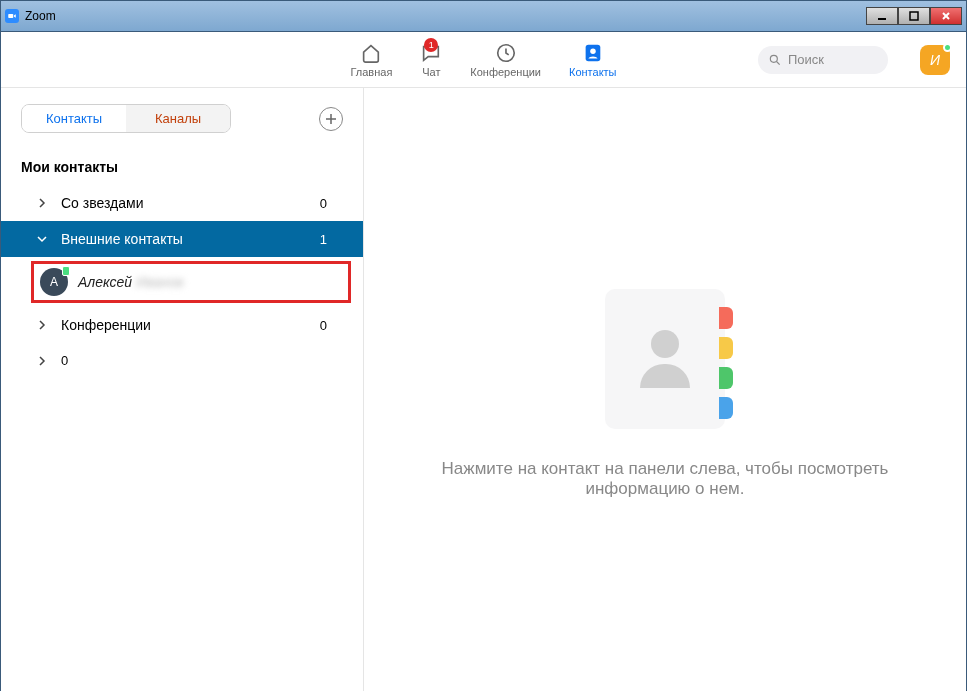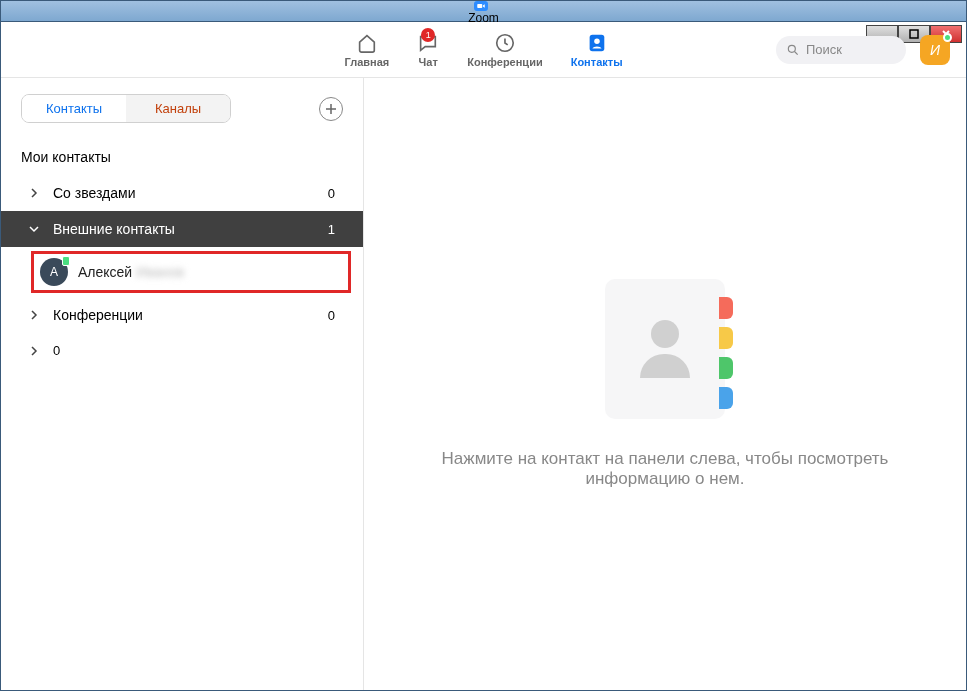--- a/index.html
+++ b/index.html
@@ -1,65 +1,65 @@
 <!DOCTYPE html>
 <html><head>
 <meta charset="utf-8">
 <style>
 * { box-sizing: border-box; margin: 0; padding: 0; font-family: -apple-system, BlinkMacSystemFont, "Segoe UI", Arial, sans-serif; }
 body { width: 967px; height: 691px; background: #fff; overflow: hidden; }
 
 
-.titlebar { height: 22px; background: linear-gradient(#a0c0e0, #7ea8d0); border: 1px solid #3a5a7a; display: flex; align-items: center; padding: 0 4px; flex-direction: column; }
+.titlebar { height: 32px; background: linear-gradient(#a0c0e0, #7ea8d0); border: 1px solid #3a5a7a; display: flex; align-items: center; padding: 0 4px; }
 .titlebar-icon { width: 14px; height: 14px; background: #2d8cff; border-radius: 3px; display: flex; align-items: center; justify-content: center; margin-right: 6px; }
 .titlebar-icon svg { width: 10px; height: 10px; }
 .titlebar-title { font-size: 12px; color: #000; }
 .win-controls { margin-left: auto; display: flex; }
 .win-btn { width: 32px; height: 18px; border: 1px solid #444; display: flex; align-items: center; justify-content: center; font-size: 11px; color: #000; }
 .win-min { background: linear-gradient(#e0e0e0,#b0b0b0); }
 .win-max { background: linear-gradient(#e0e0e0,#b0b0b0); }
 .win-close { background: linear-gradient(#f07070,#d03030); color: #fff; font-weight: bold; }
 
 .app { height: 669px; border: 1px solid #3a5a7a; border-top: none; background: #fff; display: flex; flex-direction: column; }
 
 
 .topbar { height: 56px; border-bottom: 1px solid #e5e5e5; display: flex; align-items: center; padding: 0 16px; }
 .nav-tabs { display: flex; gap: 28px; margin-left: auto; margin-right: auto; position: absolute; left: 50%; transform: translateX(-50%); }
 .nav-tab { display: flex; flex-direction: column; align-items: center; gap: 2px; cursor: pointer; color: #666; position: relative; }
 .nav-tab.active { color: #0e72ed; }
 .nav-tab-icon { width: 22px; height: 22px; display: flex; align-items: center; justify-content: center; }
-.nav-tab-label { font-size: 11px; font-weight: bold; }
+.nav-tab-label { font-size: 11px; }
 .badge { position: absolute; top: -4px; right: 4px; background: #e02828; color: #fff; border-radius: 8px; min-width: 14px; height: 14px; font-size: 9px; display: flex; align-items: center; justify-content: center; padding: 0 3px; }
-.topbar-right { margin-left: auto; display: flex; align-items: center; gap: 14px; }
+.topbar-right { margin-left: auto; display: flex; align-items: center; gap: 32px; }
 .search-box { width: 130px; height: 28px; background: #f1f1f4; border-radius: 14px; display: flex; align-items: center; padding: 0 10px; gap: 6px; color: #888; font-size: 13px; }
 .avatar-btn { width: 30px; height: 30px; border-radius: 8px; background: #f5a623; color: #fff; display: flex; align-items: center; justify-content: center; font-size: 14px; font-style: italic; position: relative; }
 .avatar-status { position: absolute; top: -2px; right: -2px; width: 9px; height: 9px; background: #4ade80; border-radius: 50%; border: 2px solid #fff; }
 
 
 .main { flex: 1; display: flex; }
 .sidebar { width: 363px; border-right: 1px solid #e5e5e5; display: flex; flex-direction: column; }
 .subtabs-row { display: flex; align-items: center; padding: 16px 20px 12px; gap: 10px; }
 .subtabs { display: flex; border: 1px solid #d0d0d0; border-radius: 8px; overflow: hidden; width: 210px; }
 .subtab { flex: 1; text-align: center; padding: 6px 0; font-size: 13px; color: #c2410c; cursor: pointer; }
 .subtab.active { color: #0e72ed; font-weight: 500; background: #fff; }
 .subtab:not(.active) { background: #f3f3f3; }
 .add-btn { margin-left: auto; width: 24px; height: 24px; border: 1.5px solid #888; border-radius: 50%; display: flex; align-items: center; justify-content: center; color: #666; font-size: 16px; cursor: pointer; }
 
-.section-title { font-size: 14px; font-weight: normal; padding: 14px 20px 10px; }
-.group-row { display: flex; align-items: center; padding: 10px 28px; font-size: 14px; cursor: pointer; }
-.group-row.expanded { background: #404040; color: #fff; }
+.section-title { font-size: 14px; font-weight: bold; padding: 14px 20px 10px; }
+.group-row { display: flex; align-items: center; padding: 10px 36px; font-size: 14px; cursor: pointer; }
+.group-row.expanded { background: #0369a1; color: #fff; }
 .chevron { width: 14px; margin-right: 10px; display: inline-flex; }
 .group-label { flex: 1; }
 .group-count { font-size: 13px; }
 
 .contact-item { display: flex; align-items: center; padding: 8px 20px 8px 40px; gap: 10px; cursor: pointer; }
 .contact-highlight { border: 3px solid #e02828; margin: 4px 12px 4px 30px; padding: 4px 10px 4px 6px; }
 .contact-avatar { width: 28px; height: 28px; border-radius: 50%; background: #3a4a5a; color: #fff; display: flex; align-items: center; justify-content: center; font-size: 12px; position: relative; }
 .contact-status { position: absolute; top: -2px; right: -2px; width: 8px; height: 10px; background: #4ade80; border-radius: 2px; border: 1.5px solid #fff; }
-.contact-name { font-size: 14px; color: #222; }
+.contact-name { font-size: 14px; color: #222; font-style: italic; }
 .contact-name-blur { filter: blur(3px); color: #bbb; }
 
 
 .content { flex: 1; display: flex; flex-direction: column; align-items: center; justify-content: center; padding: 40px; }
 .empty-card { width: 120px; height: 140px; background: #f6f6f7; border-radius: 10px; display: flex; flex-direction: column; align-items: center; justify-content: center; position: relative; margin-bottom: 30px; }
 .empty-person-head { width: 28px; height: 28px; border-radius: 50%; background: #d0d0d0; margin-bottom: 6px; }
 .empty-person-body { width: 50px; height: 24px; border-radius: 24px 24px 0 0; background: #d0d0d0; }
 .tab-marks { position: absolute; right: -8px; top: 18px; display: flex; flex-direction: column; gap: 8px; }
 .tab-mark { width: 14px; height: 22px; border-radius: 0 6px 6px 0; }
 .tm-red { background: #f56b5b; }

